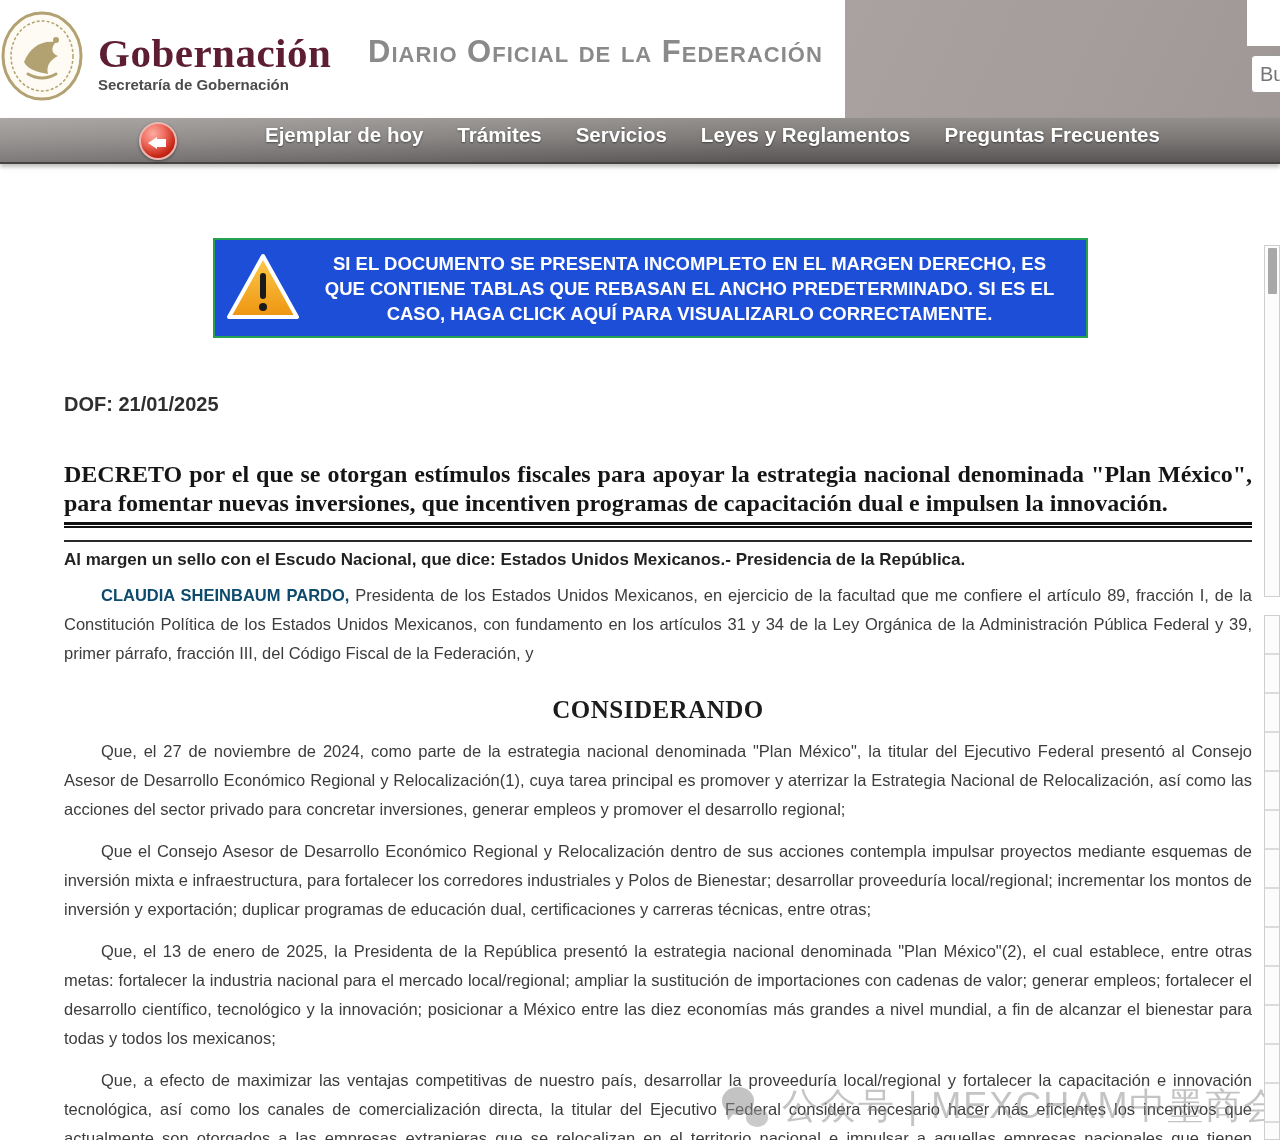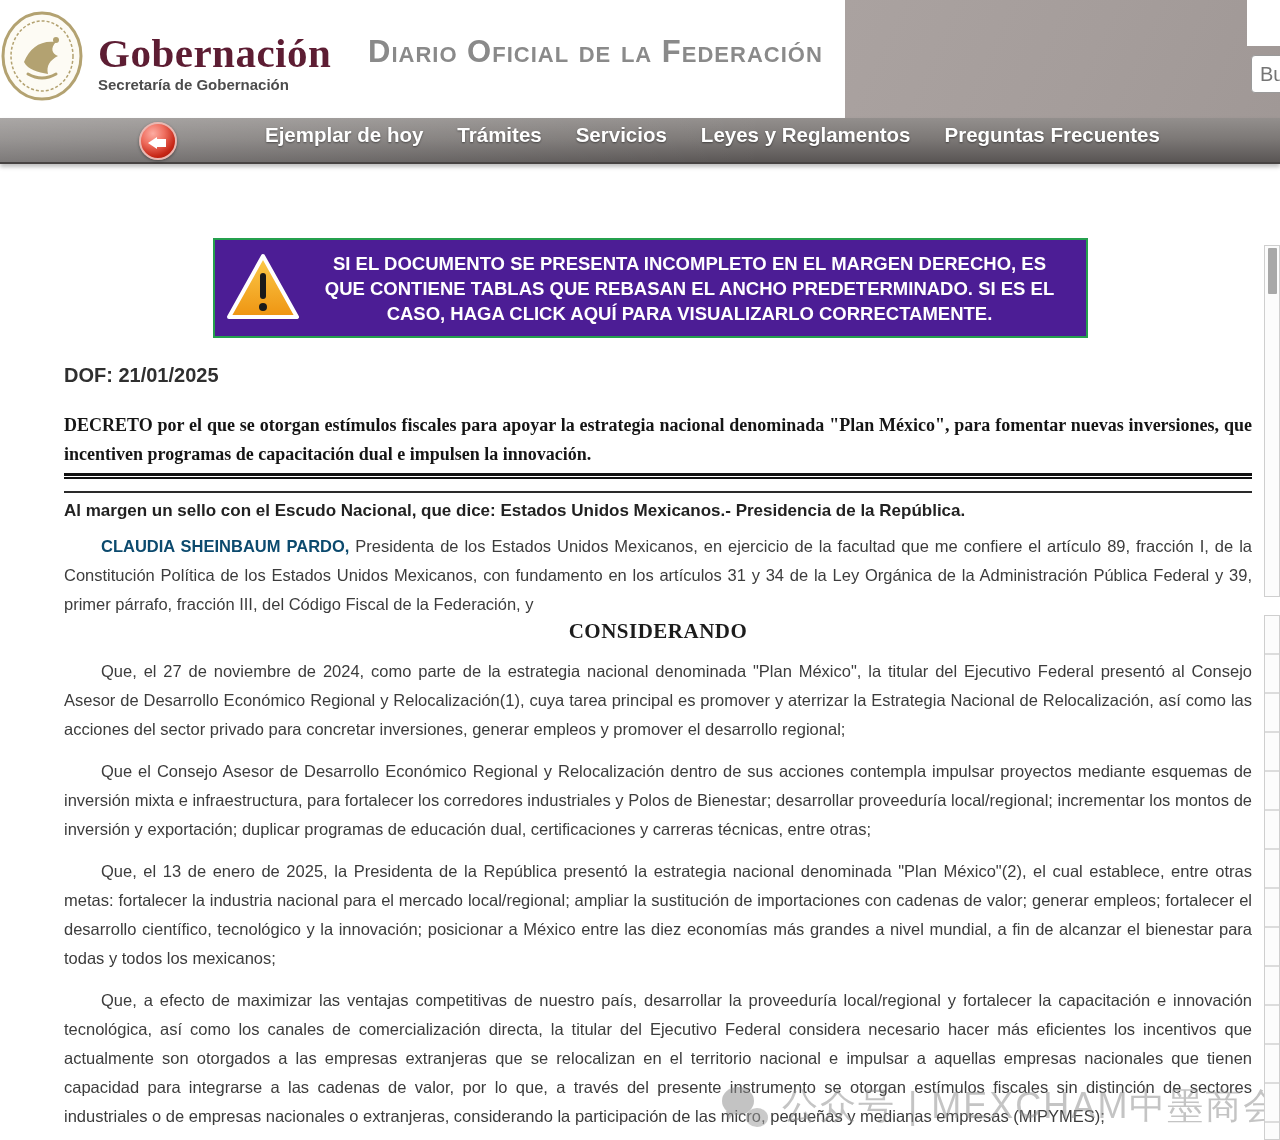--- a/index.html
+++ b/index.html
@@ -61,44 +61,44 @@
     gap:34px; white-space:nowrap;
   }
   .nav-item {
     color:#ffffff; font-weight:bold; font-size:20.5px; text-decoration:none;
     text-shadow:0 1px 2px rgba(0,0,0,0.45); cursor:pointer;
   }
 
   
   .notice {
     margin:74px 0 0 213px; width:875px; height:100px;
-    background:#4c1d95; border:2px solid #25a04e; display:flex; align-items:center;
+    background:#1d4ed8; border:2px solid #25a04e; display:flex; align-items:center;
     cursor:pointer;
   }
   .notice-icon-box { width:96px; display:flex; justify-content:center; flex-shrink:0; }
   .notice-text {
     flex:1; color:#ffffff; font-weight:bold; font-size:18.5px; line-height:25px;
     text-align:center; padding-right:18px; max-width:780px;
   }
 
   
   .content { width:1188px; margin-left:64px; color:#3c3c3c; }
-  .dof-date { margin-top:26px; font-size:20px; font-weight:bold; color:#2f2f2f; }
+  .dof-date { margin-top:55px; font-size:20px; font-weight:bold; color:#2f2f2f; }
   .doc-title {
-    margin-top:24px; font-family:"Liberation Serif", serif; font-weight:bold;
-    font-size:18px; line-height:29px; color:#151515; text-align:justify;
+    margin-top:44px; font-family:"Liberation Serif", serif; font-weight:bold;
+    font-size:24px; line-height:29px; color:#151515; text-align:justify;
   }
   .rule-thick { margin-top:4px; height:6px; border-top:3px solid #111111; border-bottom:2px solid #111111; }
   .rule-thin { margin-top:12px; border-top:2px solid #2a2a2a; }
   .margin-note { margin-top:6px; font-size:17px; font-weight:bold; color:#222222; line-height:24px; }
   .intro { margin-top:9px; font-size:16.5px; line-height:29px; text-align:justify; text-indent:37px; }
   .intro b { color:#0c4a6e; }
   .considerando {
-    margin-top:0; text-align:center; font-family:"Liberation Serif", serif;
-    font-weight:bold; font-size:21px; color:#1c1c1c; letter-spacing:0.5px;
+    margin-top:28px; text-align:center; font-family:"Liberation Serif", serif;
+    font-weight:bold; font-size:25px; color:#1c1c1c; letter-spacing:0.5px;
   }
   .body-paragraph {
     margin-top:13px; font-size:16.5px; line-height:29px; text-align:justify; text-indent:37px;
   }
 
   
   .watermark {
     position:absolute; left:722px; top:1082px; display:flex; align-items:center; gap:14px;
     opacity:0.52; pointer-events:none;
   }

